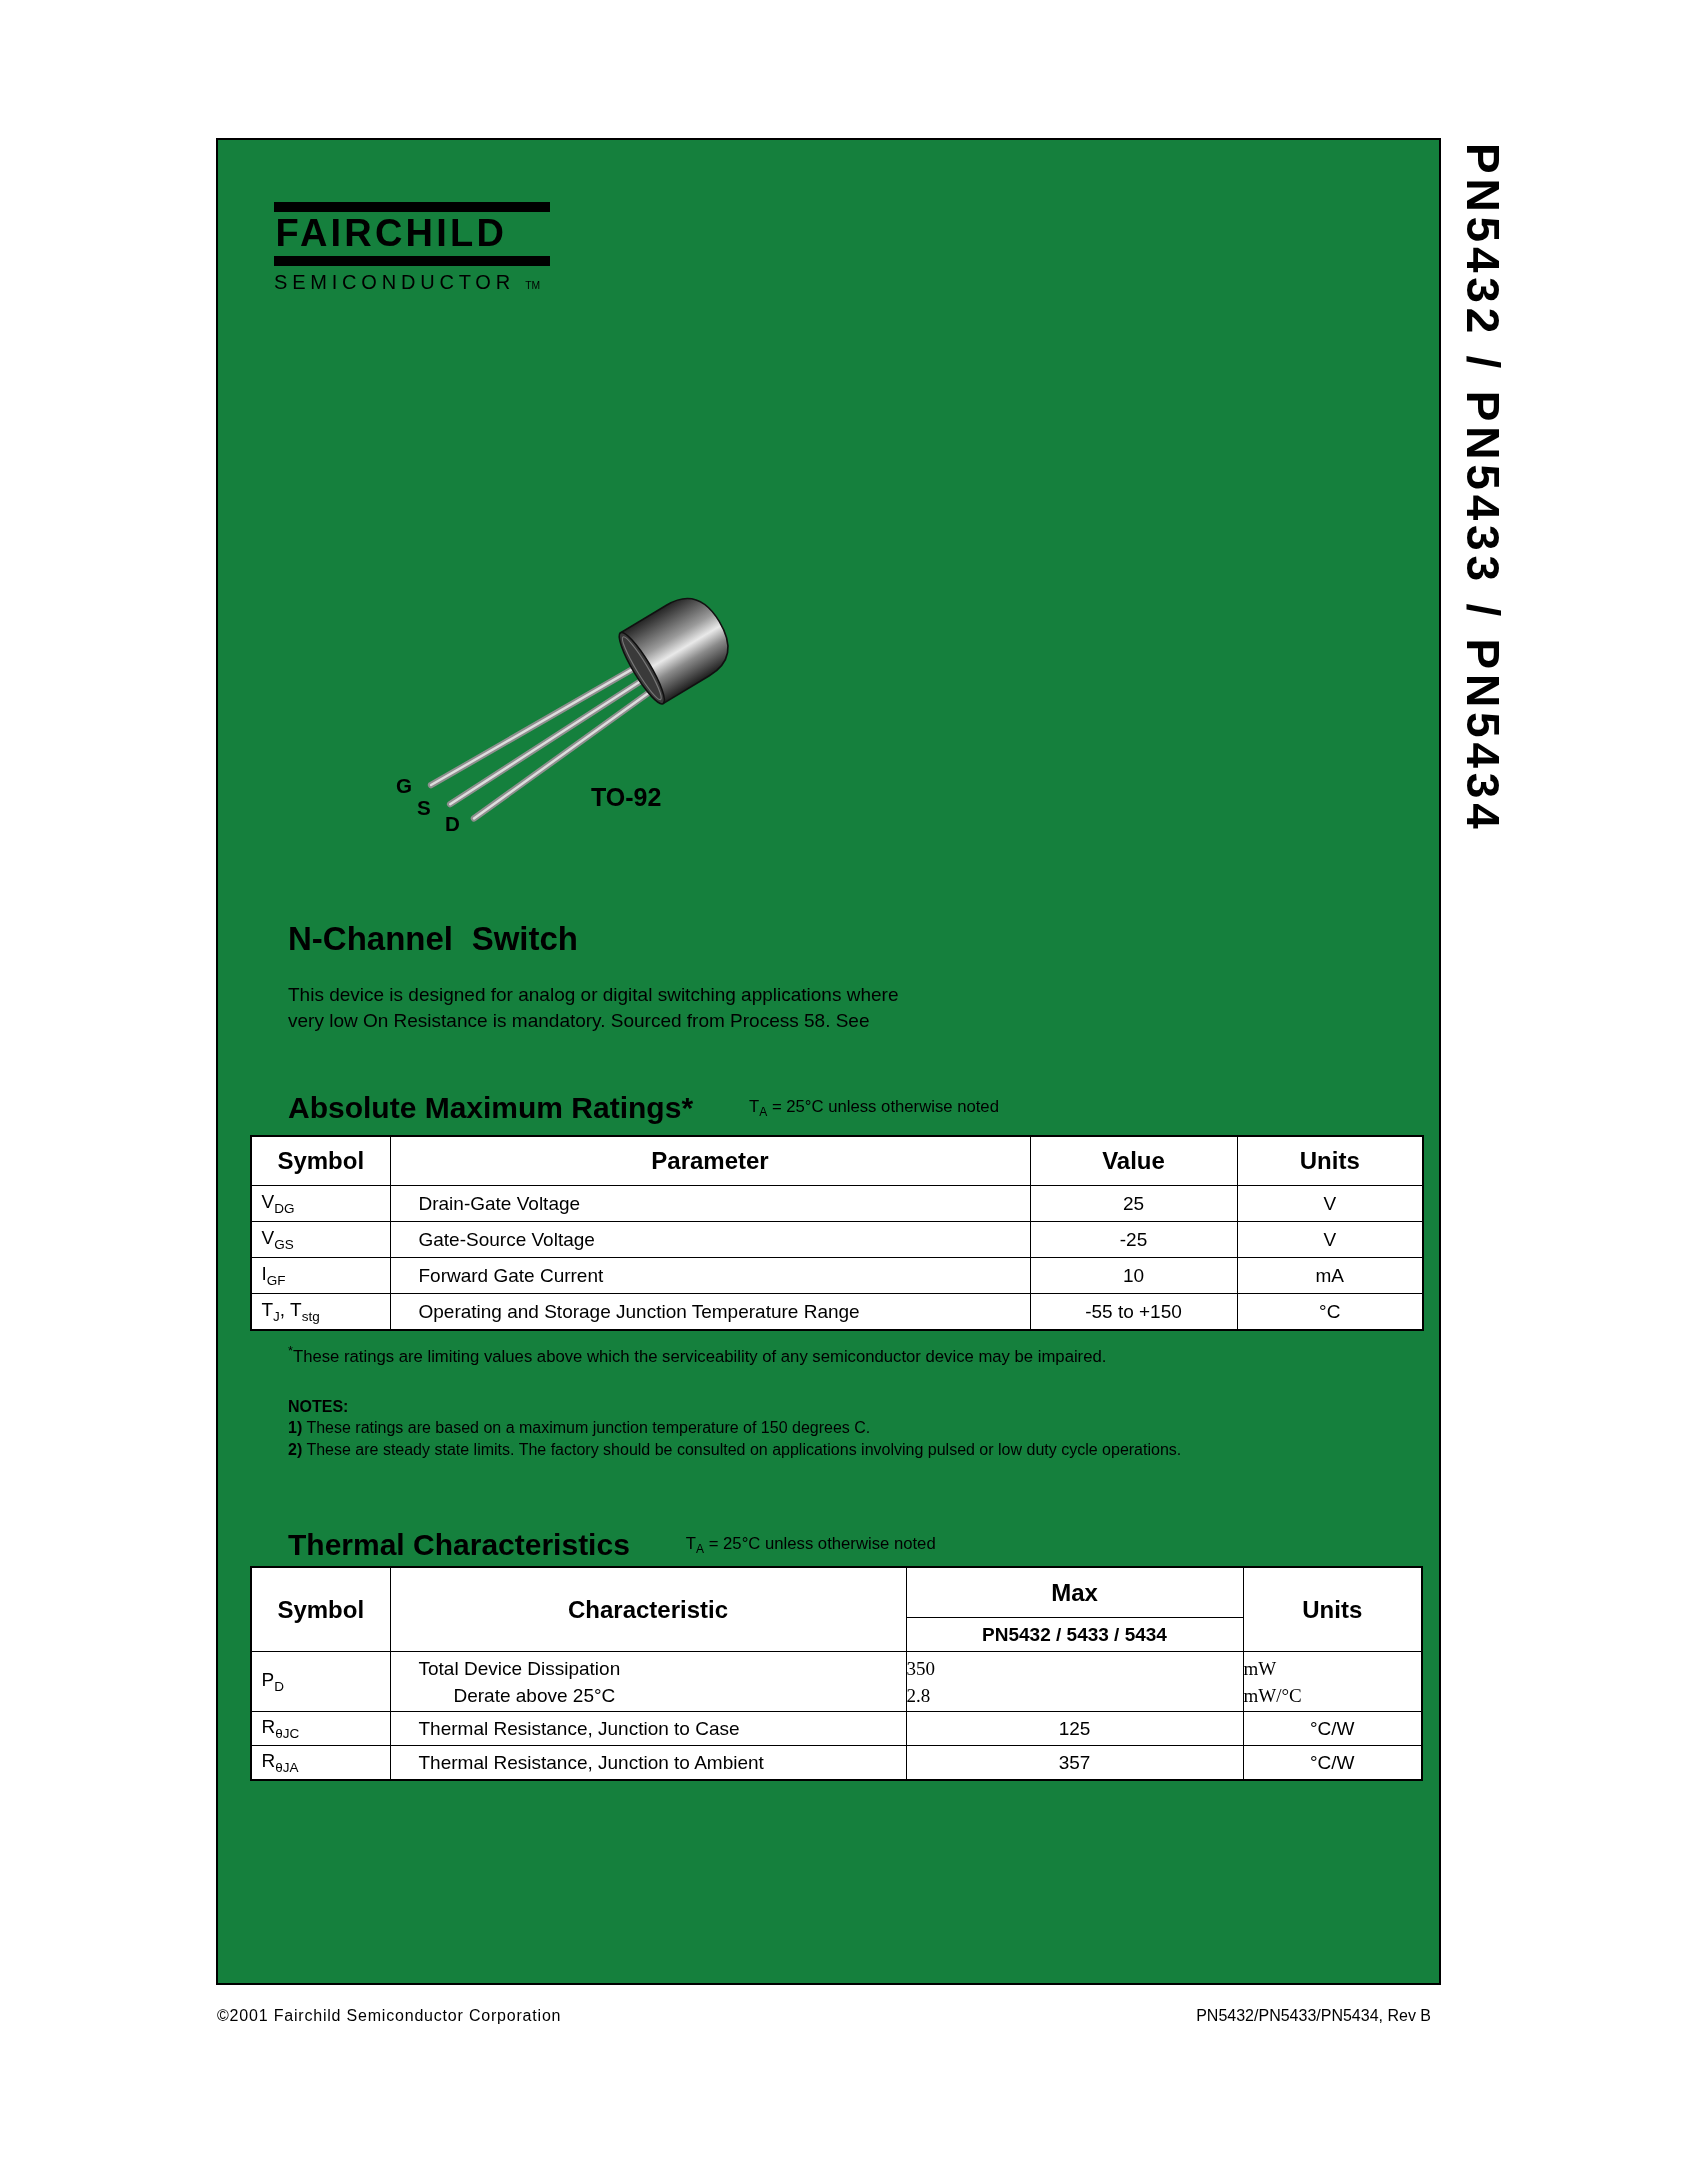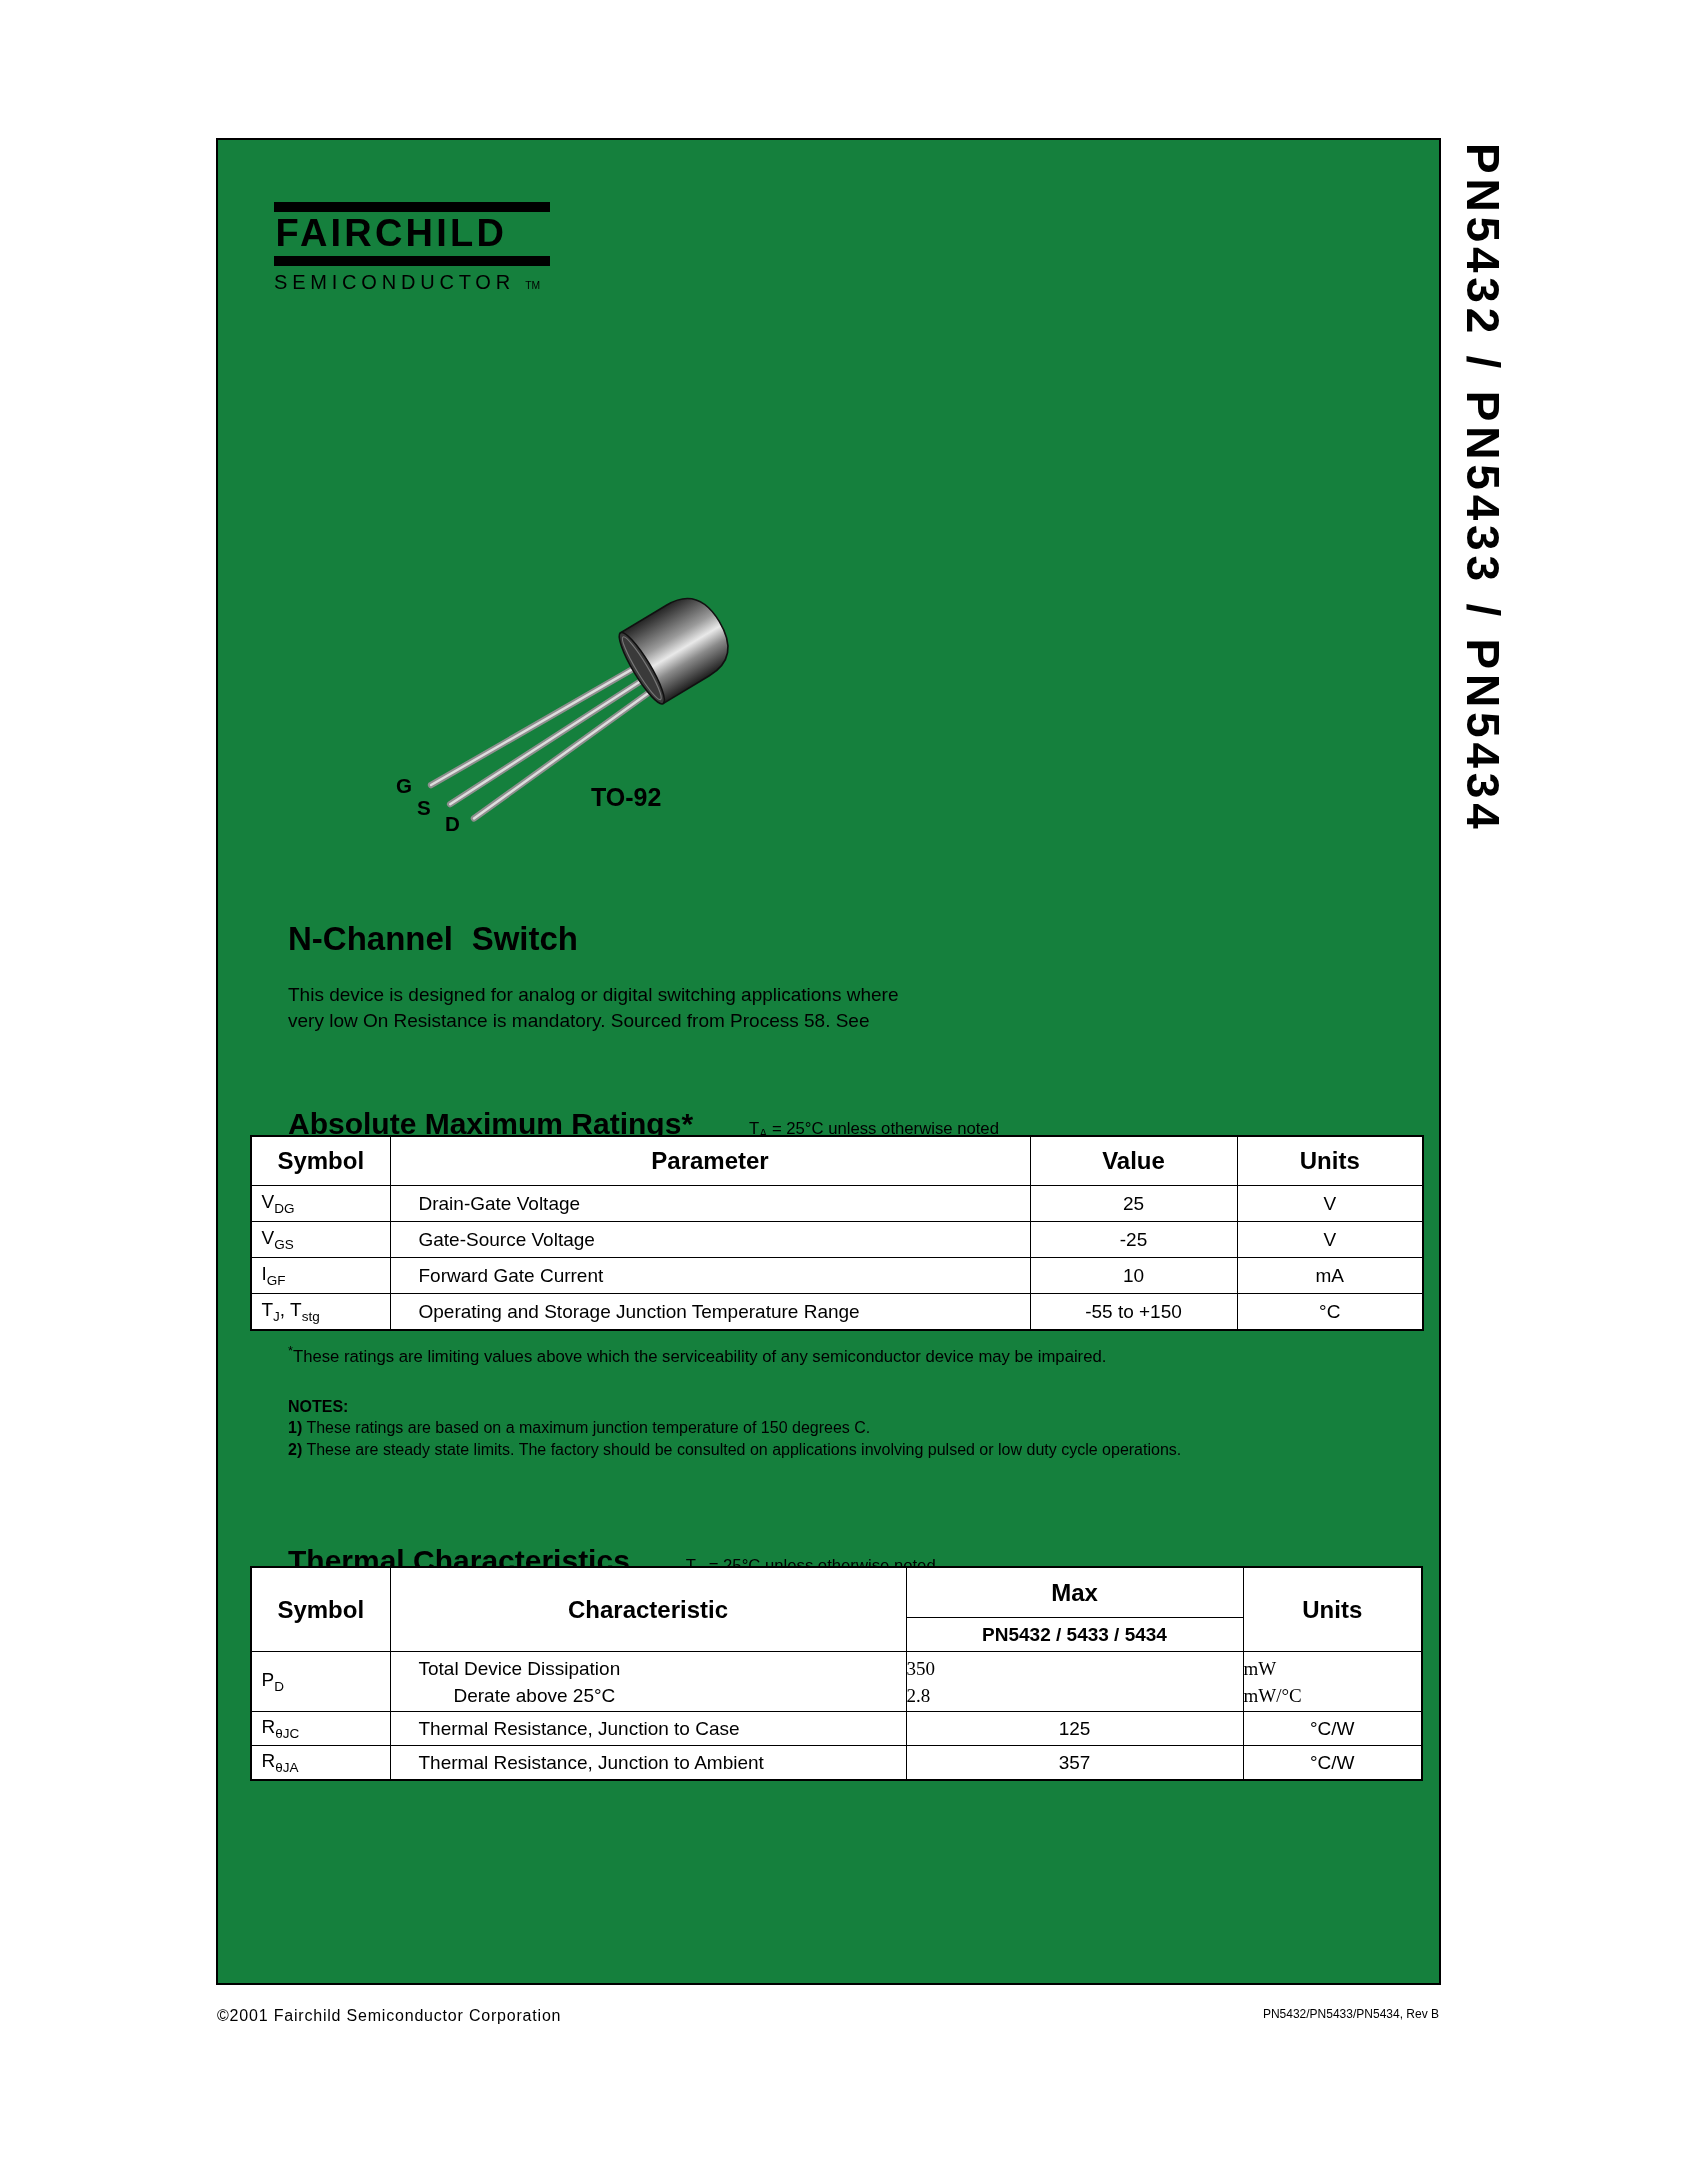--- a/index.html
+++ b/index.html
@@ -25,21 +25,21 @@
   .pin-label{position:absolute;font-size:20.6px;font-weight:bold;}
   .pin-g{left:35px;top:189px;}
   .pin-s{left:56px;top:211px;}
   .pin-d{left:84px;top:227px;}
   .pkg-label{position:absolute;left:230px;top:198px;font-size:25px;font-weight:bold;}
 
   .main-title{position:absolute;left:70px;top:780px;font-size:33px;font-weight:bold;word-spacing:9.5px;}
 
   .description{position:absolute;left:70px;top:842px;font-size:19px;line-height:26px;}
 
-  .section{position:absolute;left:70px;display:flex;align-items:flex-end;gap:56px;white-space:nowrap;margin-top:16px;}
+  .section{position:absolute;left:70px;display:flex;align-items:center;gap:56px;white-space:nowrap;}
   .section-abs{top:951px;}
   .section-thermal{top:1388px;}
   .section-heading{font-size:30px;font-weight:bold;}
   .section-cond{font-size:16.7px;}
   .section-cond sub{font-size:12px;}
 
   
   table.dtable{position:absolute;left:32px;border-collapse:collapse;table-layout:fixed;background:#fff;border:2.4px solid #000;}
   .abs-table{top:995px;}
   .thermal-table{top:1426px;}
@@ -62,21 +62,21 @@
   .cell-line.ctrline{text-align:left;font-family:Liberation Serif, serif;}
 
   .footnote{position:absolute;left:70px;top:1204px;font-size:16.7px;}
   .footnote sup{font-size:12.7px;}
 
   .notes{position:absolute;left:70px;top:1256px;font-size:16px;line-height:21.4px;}
   .notes-label{font-weight:bold;}
   .note-num{font-weight:bold;}
 
   .footer-left{position:absolute;left:217px;top:2007px;font-size:16px;letter-spacing:0.8px;}
-  .footer-right{position:absolute;right:248px;top:2007px;font-size:12px;}
+  .footer-right{position:absolute;right:256px;top:2007px;font-size:16px;}
 </style>
 </head>
 <body>
 
 <div class="side-title">PN5432 / PN5433 / PN5434</div>
 
 <div class="frame">
 
   <div class="logo">
     <div class="logo-bar"></div>

